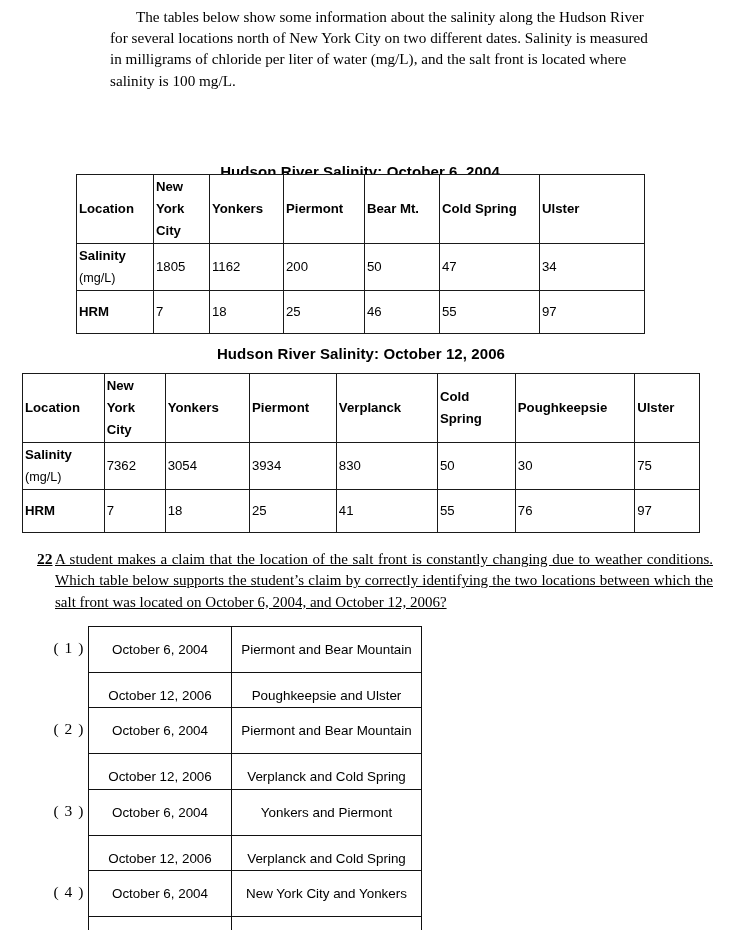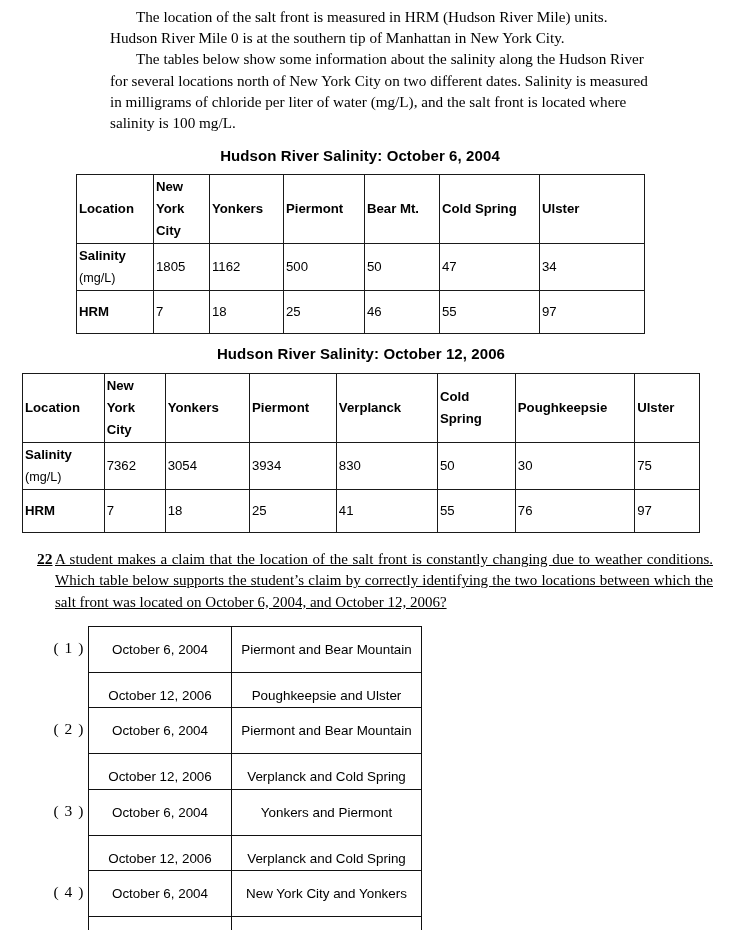--- a/index.html
+++ b/index.html
@@ -33,21 +33,21 @@
   
   .data-title {
     position: absolute;
     font-family: "Liberation Sans", sans-serif;
     font-weight: bold;
     font-size: 15px;
     letter-spacing: .1px;
     text-align: center;
     color: #000;
   }
-  #title-2004 { left: 76px; top: 147px; width: 568px; }
+  #title-2004 { left: 76px; top: 163px; width: 568px; }
   #title-2006 { left: 22px;  top: 345px; width: 678px; }
 
   
   table.datatable {
     position: absolute;
     border-collapse: collapse;
     table-layout: fixed;
     font-family: "Liberation Sans", sans-serif;
     font-size: 13.2px;
     background: #fff;
@@ -131,21 +131,20 @@
     height: 21px;
     padding: 12px 4px;
     white-space: nowrap;
   }
   table.choicetable td.date-cell { width: 134px; }
 </style>
 </head>
 <body>
 
 <div id="intro">
-  <p>The location of the salt front is measured in HRM (Hudson River Mile) units. Hudson River Mile 0 is at the southern tip of Manhattan in New York City.</p>
   <p>The tables below show some information about the salinity along the Hudson River for several locations north of New York City on two different dates. Salinity is measured in milligrams of chloride per liter of water (mg/L), and the salt front is located where salinity is 100 mg/L.</p>
 </div>
 
 <div class="data-title" id="title-2004">Hudson River Salinity: October 6, 2004</div>
 
 <table class="datatable" id="table-2004">
   <colgroup>
     <col style="width:77px">
       <col style="width:56px">
       <col style="width:74px">
@@ -161,21 +160,21 @@
       <td>Yonkers</td>
       <td>Piermont</td>
       <td>Bear Mt.</td>
       <td>Cold Spring</td>
       <td>Ulster</td>
     </tr>
     <tr class="salrow">
       <td class="rowlabel"><span>Salinity</span><span class="unit">(mg/L)</span></td>
       <td>1805</td>
       <td>1162</td>
-      <td>500</td>
+      <td>200</td>
       <td>50</td>
       <td>47</td>
       <td>34</td>
     </tr>
     <tr class="hrmrow">
       <td class="rowlabel">HRM</td>
       <td>7</td>
       <td>18</td>
       <td>25</td>
       <td>46</td>

